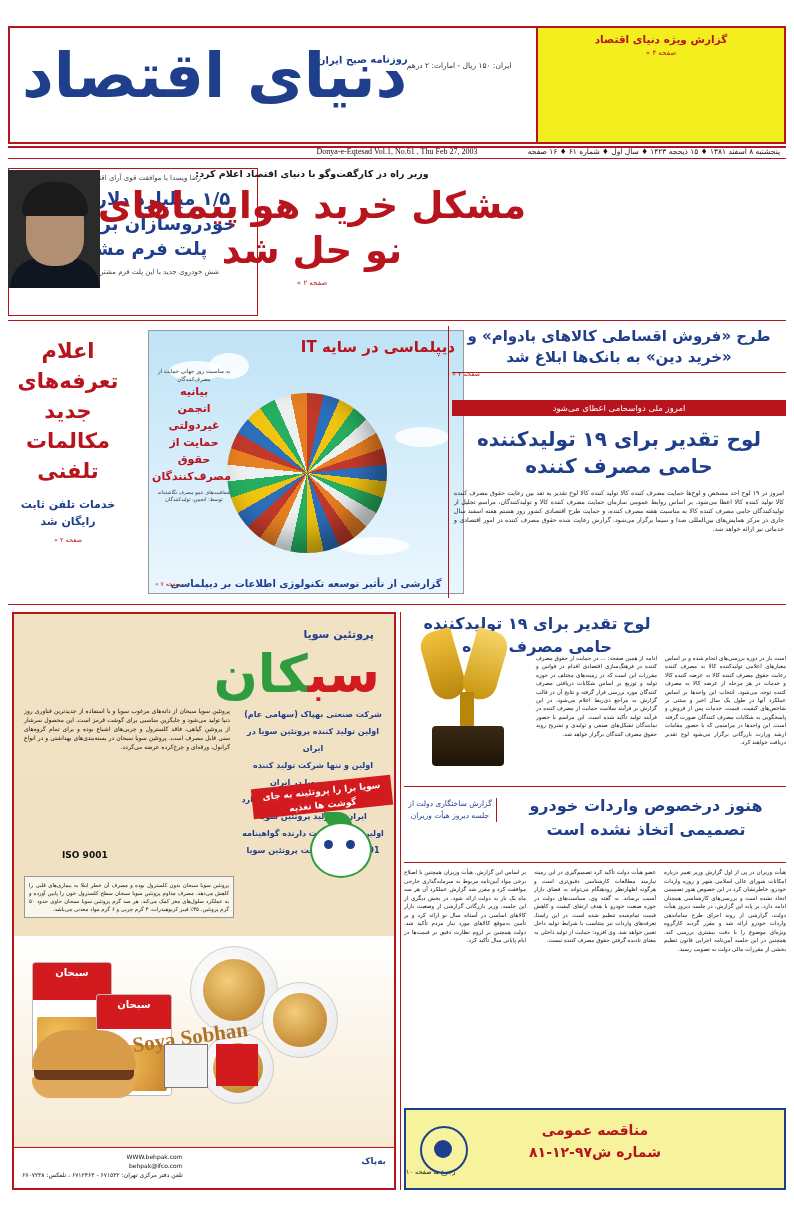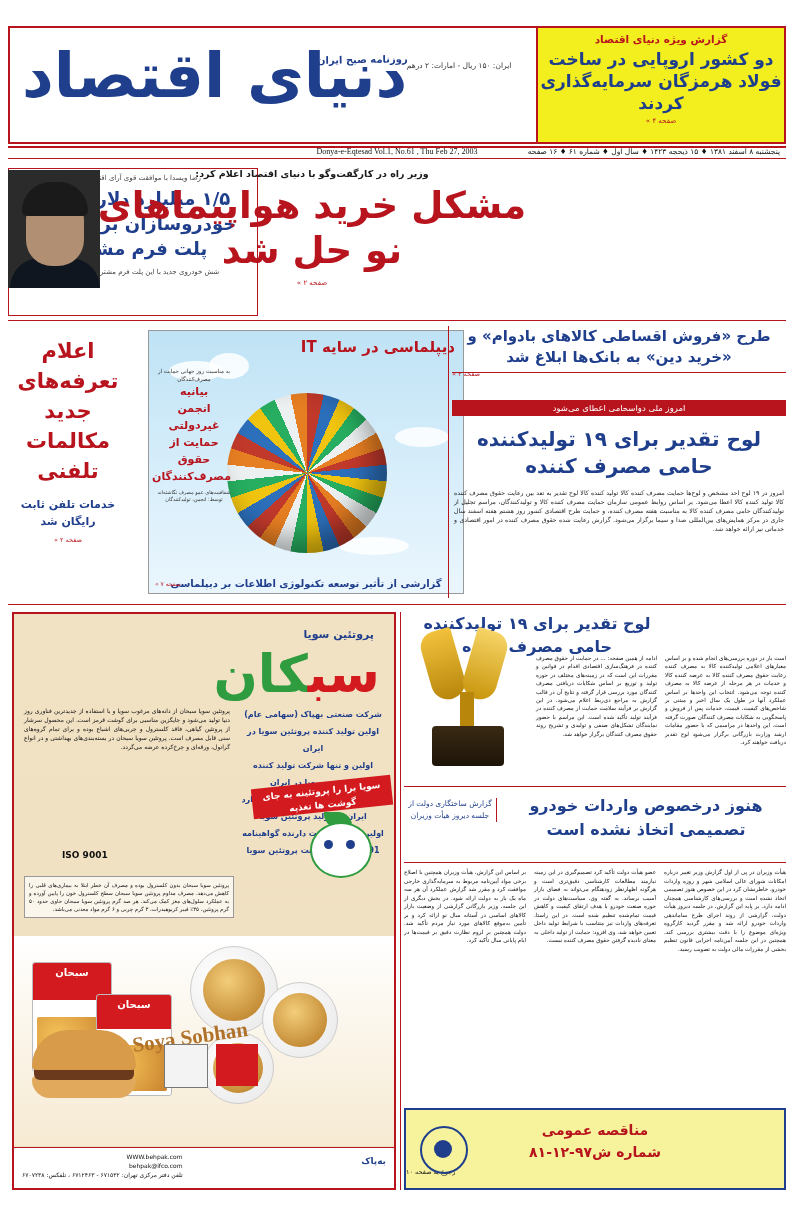--- a/index.html
+++ b/index.html
@@ -140,21 +140,20 @@
   .vline{position:absolute;width:1px;background:#b8141d;}
 </style>
 </head>
 <body>
 
 <div class="page">
 
   <div class="masthead">
     <div class="mast-left">
       <div class="kicker">گزارش ویژه دنیای اقتصاد</div>
-      <div class="hl">دو کشور اروپایی در ساخت فولاد هرمزگان سرمایه‌گذاری کردند</div>
       <div class="pageno">صفحه ۴ »</div>
     </div>
     <div class="mast-mid">ایران: ۱۵۰ ریال - امارات: ۲ درهم</div>
     <div class="logo">
       <div class="big">دنیای اقتصاد</div>
       <div class="sub">روزنامه صبح ایران</div>
     </div>
   </div>
 
   <div class="mast-rule">

